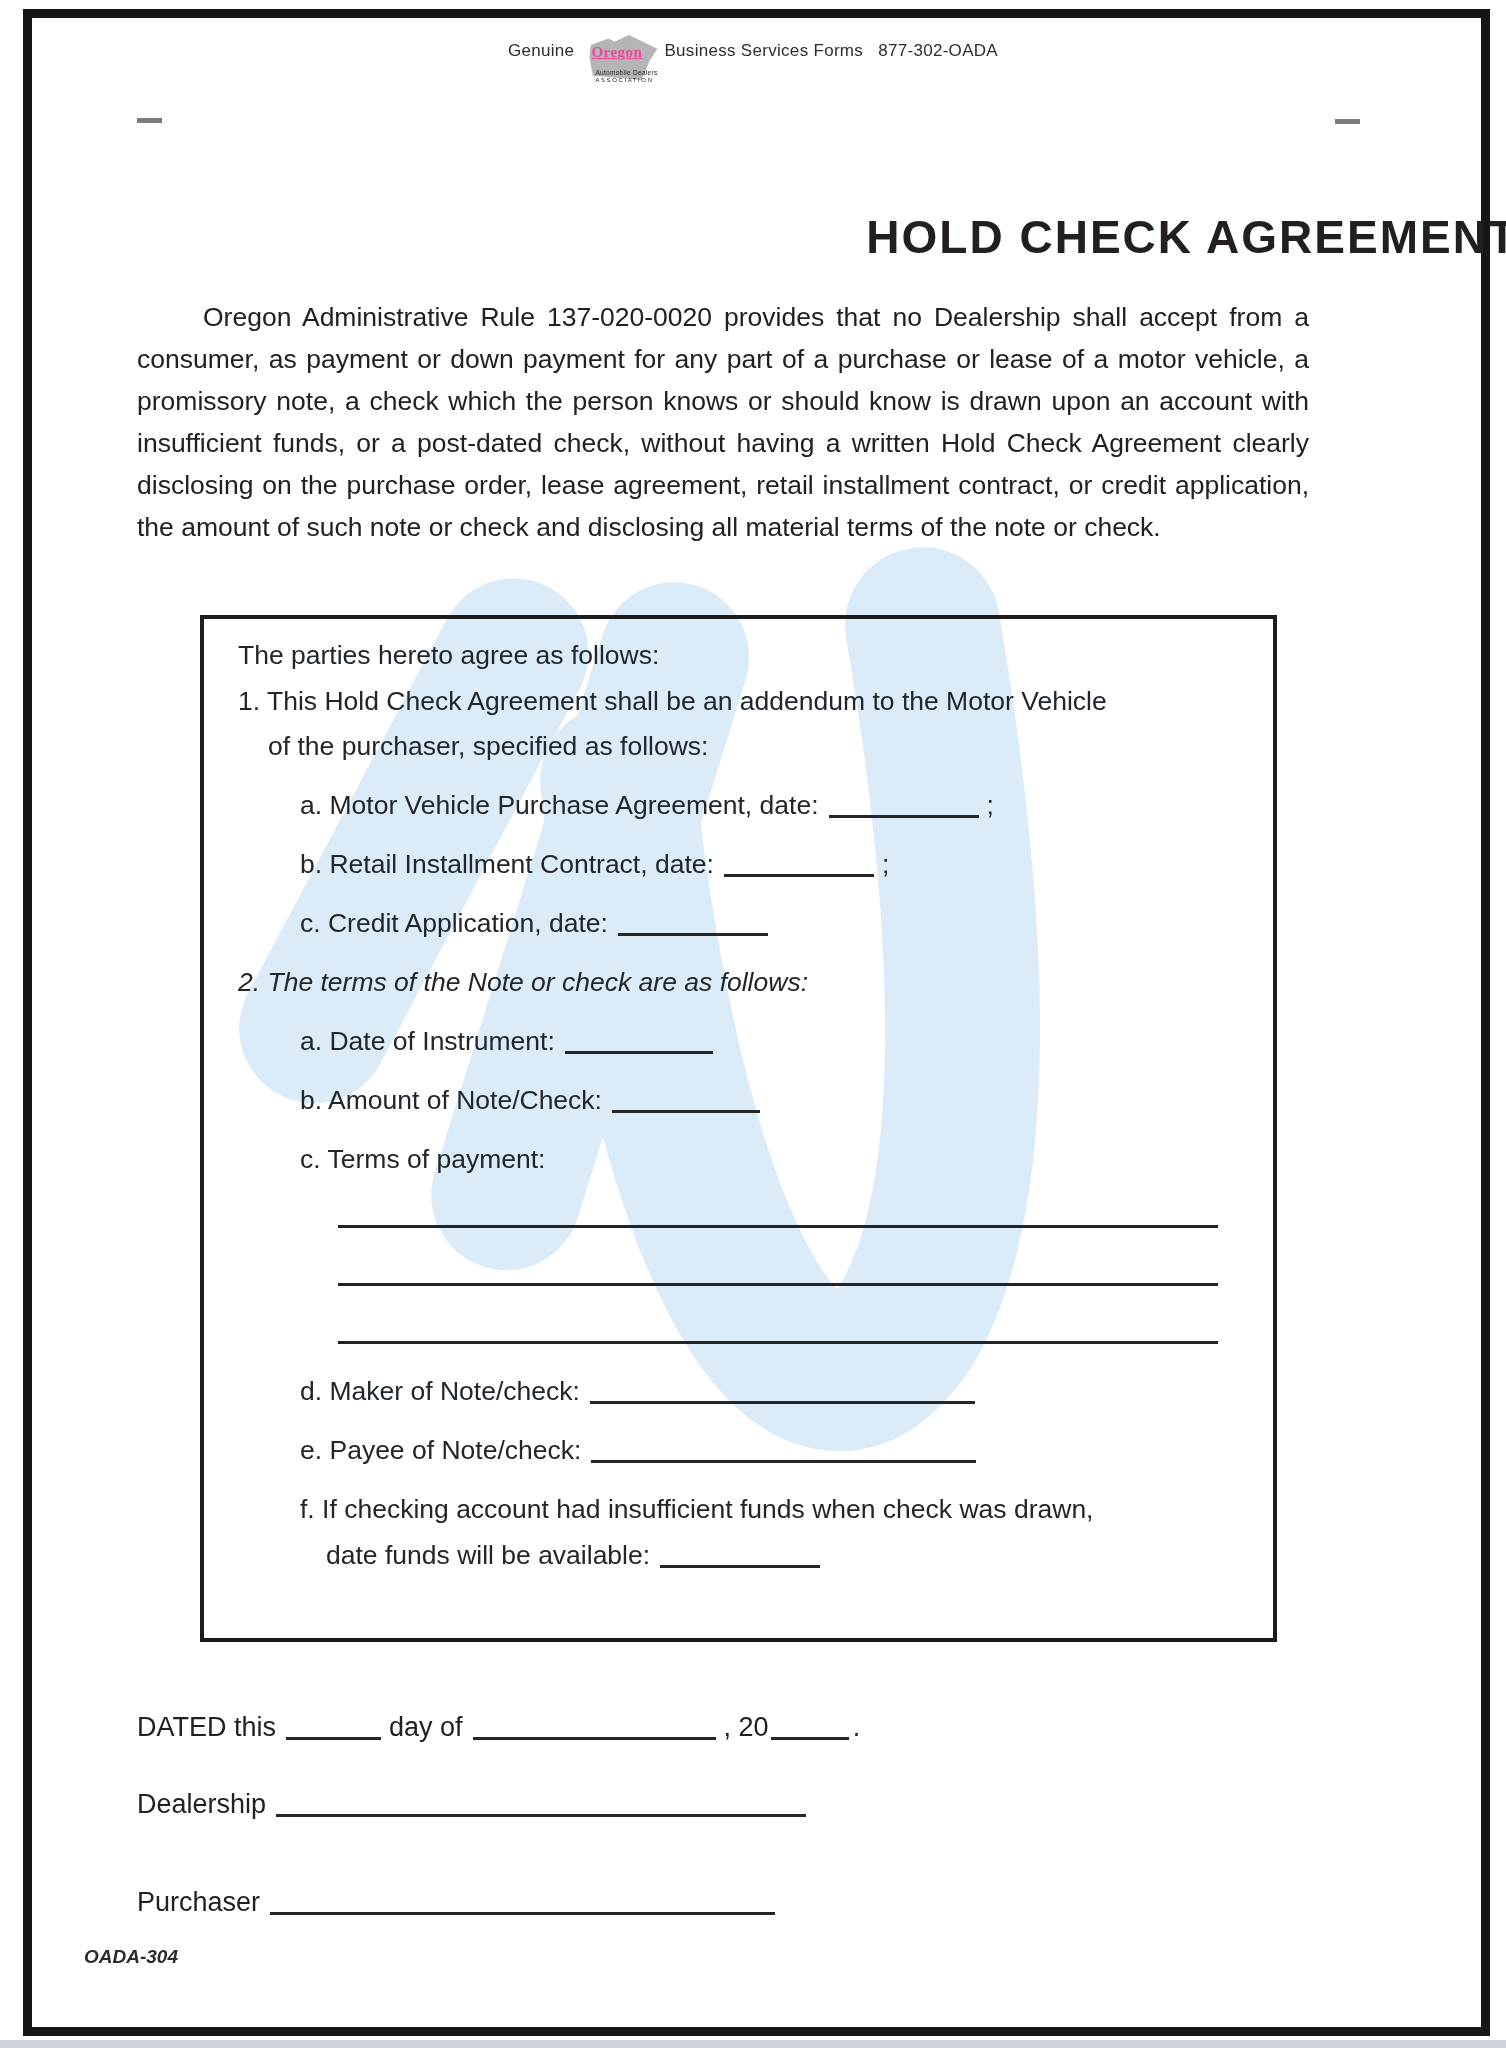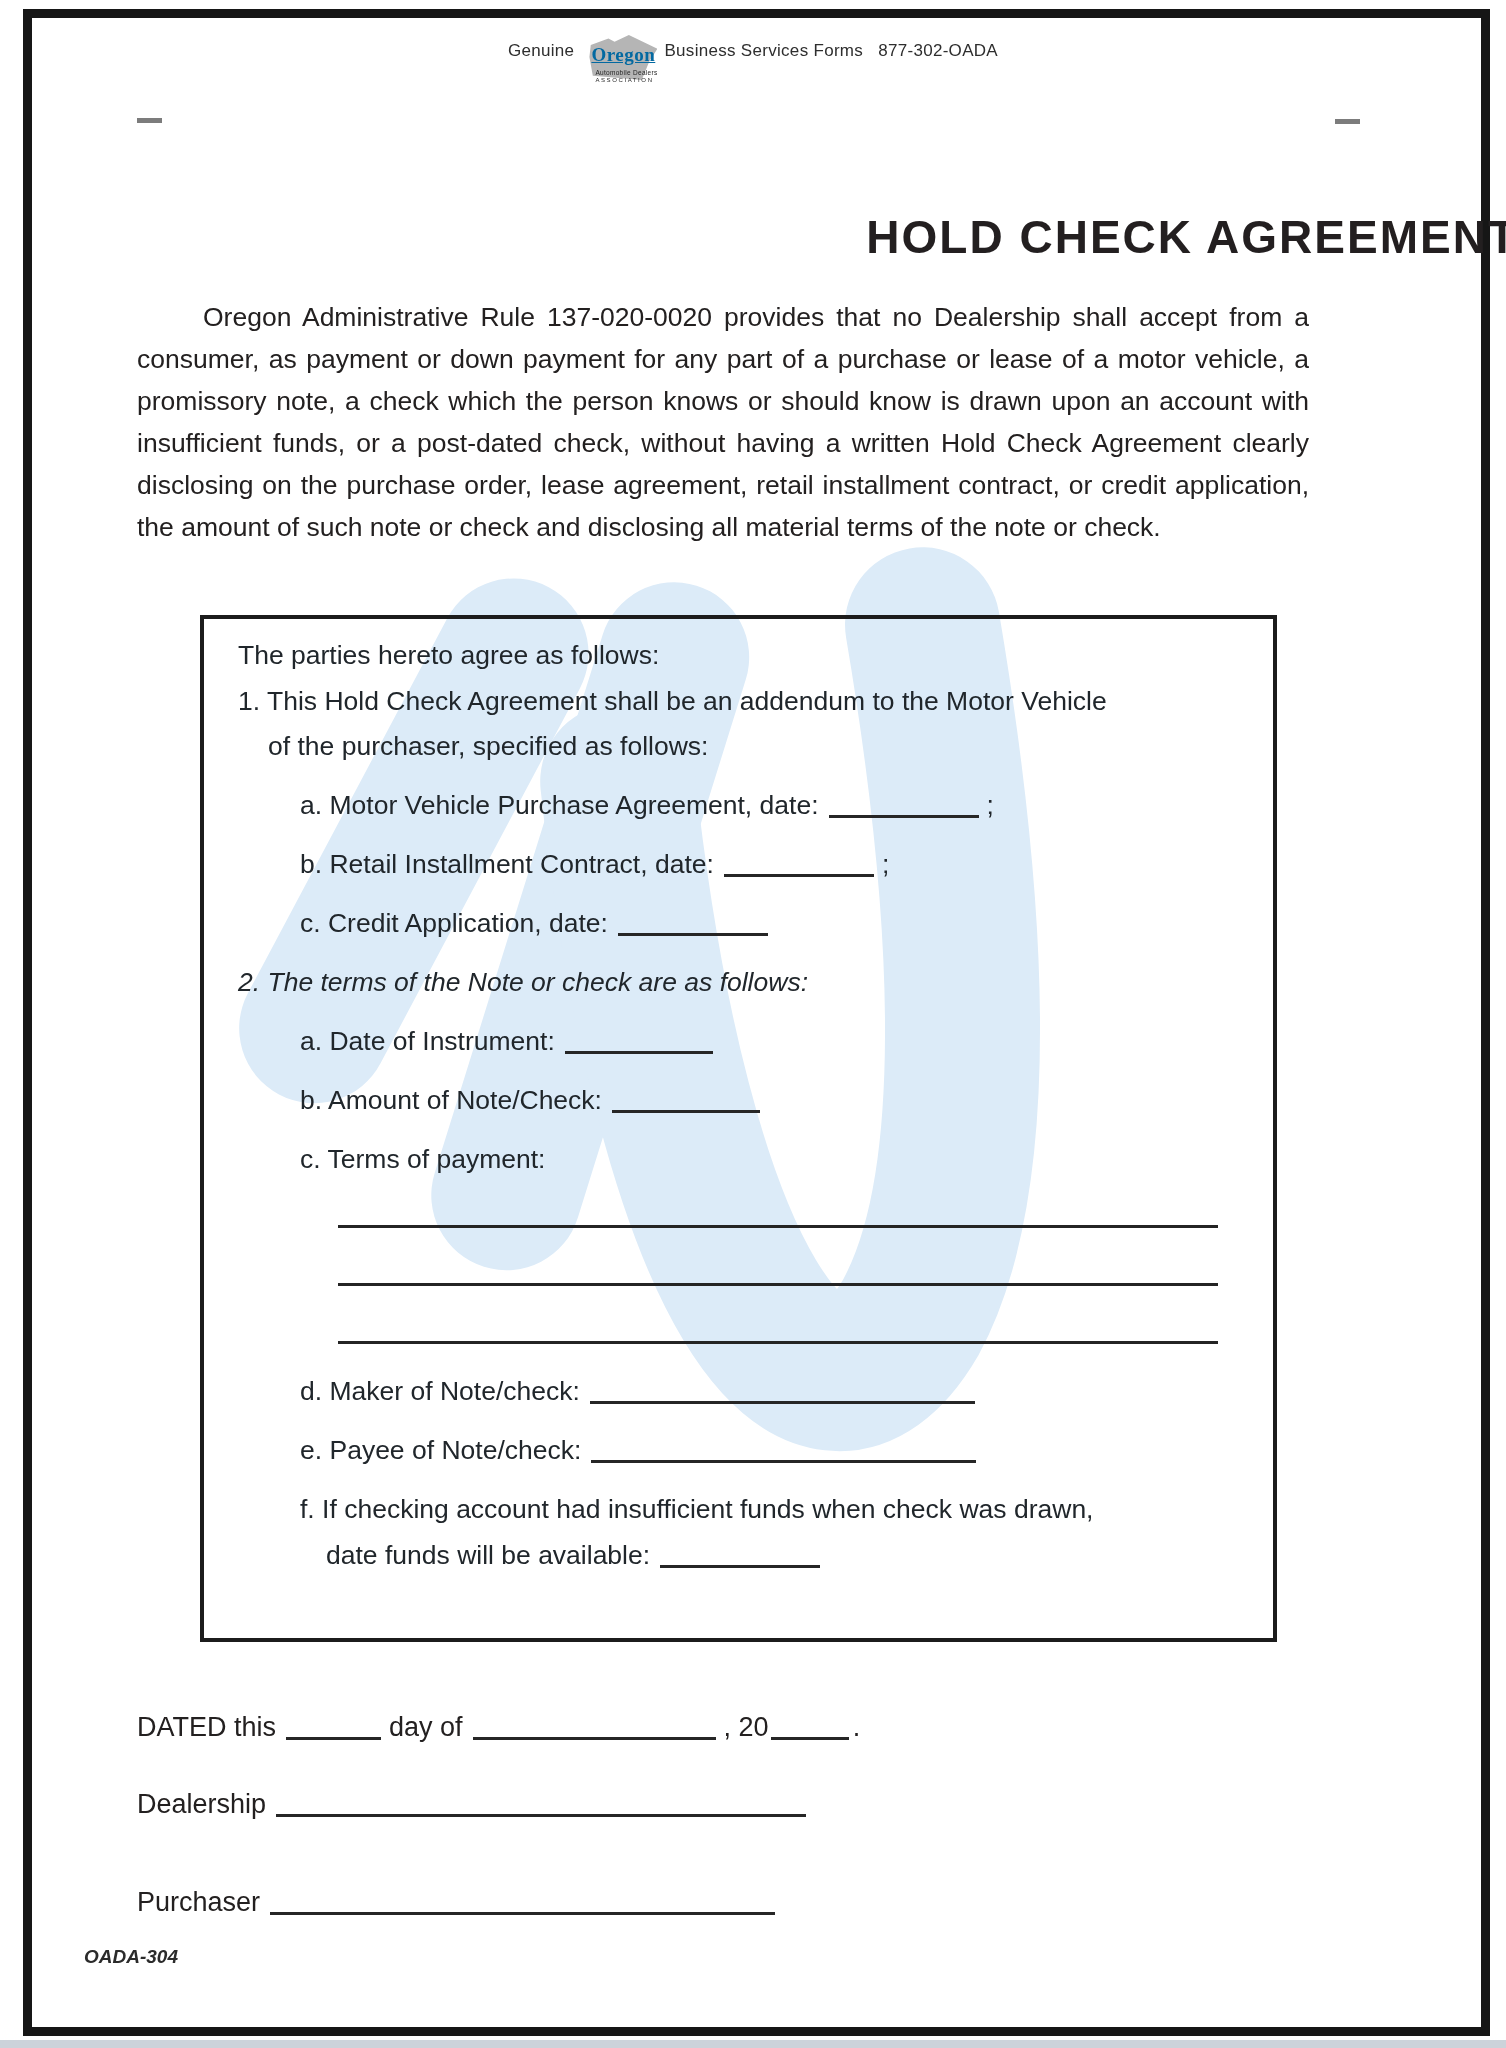--- a/index.html
+++ b/index.html
@@ -21,21 +21,21 @@
   }
   .hdr-text{vertical-align:6px;}
   .hdr-phone{margin-left:10px;margin-top:41px;}
   .logo{display:inline-block;position:relative;width:70px;height:52px;vertical-align:-24px;margin:0 0 0 10px;}
   .state{
     position:absolute;left:0;top:0;width:68px;height:46px;background:#b5b5b5;
     clip-path:polygon(2% 24%, 28% 10%, 37% 17%, 58% 2%, 100% 32%, 88% 60%, 77% 100%, 5% 91%, 0% 50%);
   }
   .logo-word{
     position:absolute;left:2px;top:10px;font-family:"Liberation Serif", serif;
-    font-size:19px;font-weight:bold;color:#0369a1;text-decoration:underline;letter-spacing:.5px;
+    font-size:15px;font-weight:bold;color:#ec4899;text-decoration:underline;letter-spacing:.5px;
   }
   .logo-sub{position:absolute;left:6px;top:36px;color:#1f1f1f;text-align:left;line-height:6px;white-space:nowrap;}
   .sub1{display:block;font-size:6.5px;}
   .sub2{display:block;font-size:6px;letter-spacing:1.6px;margin-top:1px;}
 
   .dash{position:absolute;width:25px;height:5px;background:#7c7c7c;}
   .dash-l{left:137px;top:118px;}
   .dash-r{left:1335px;top:119px;}
 
   .title{

